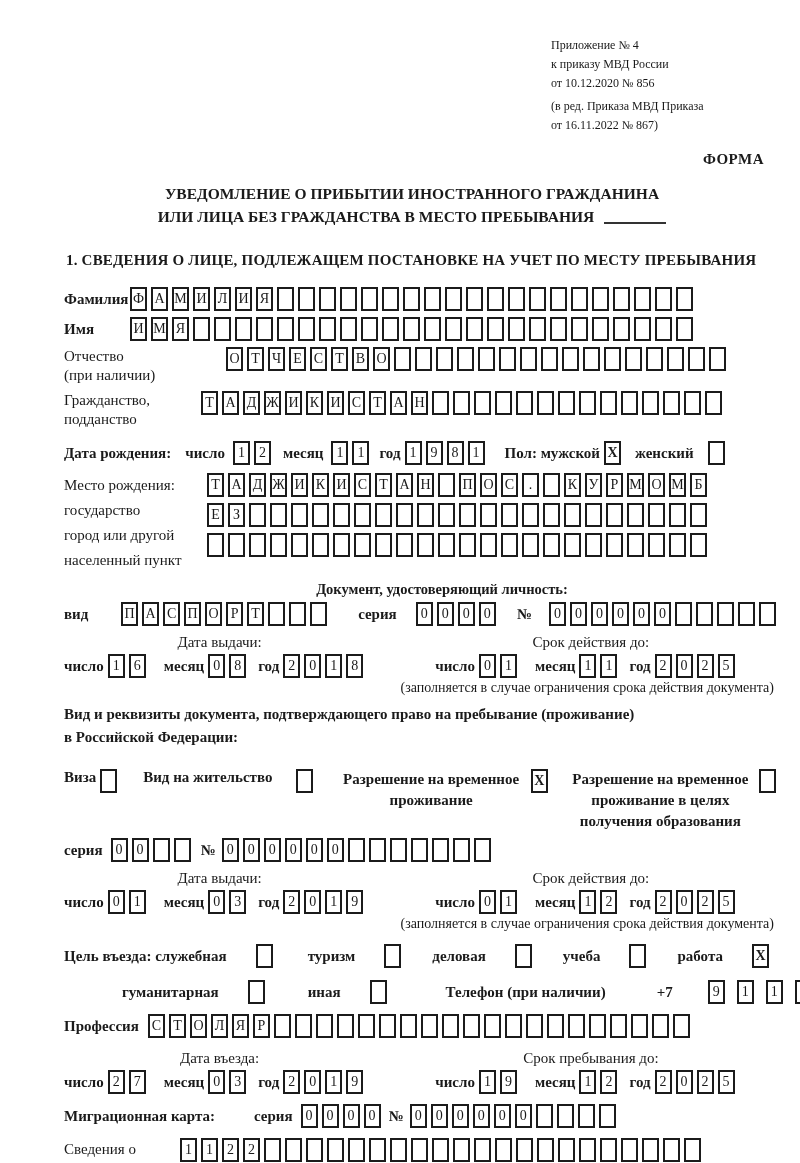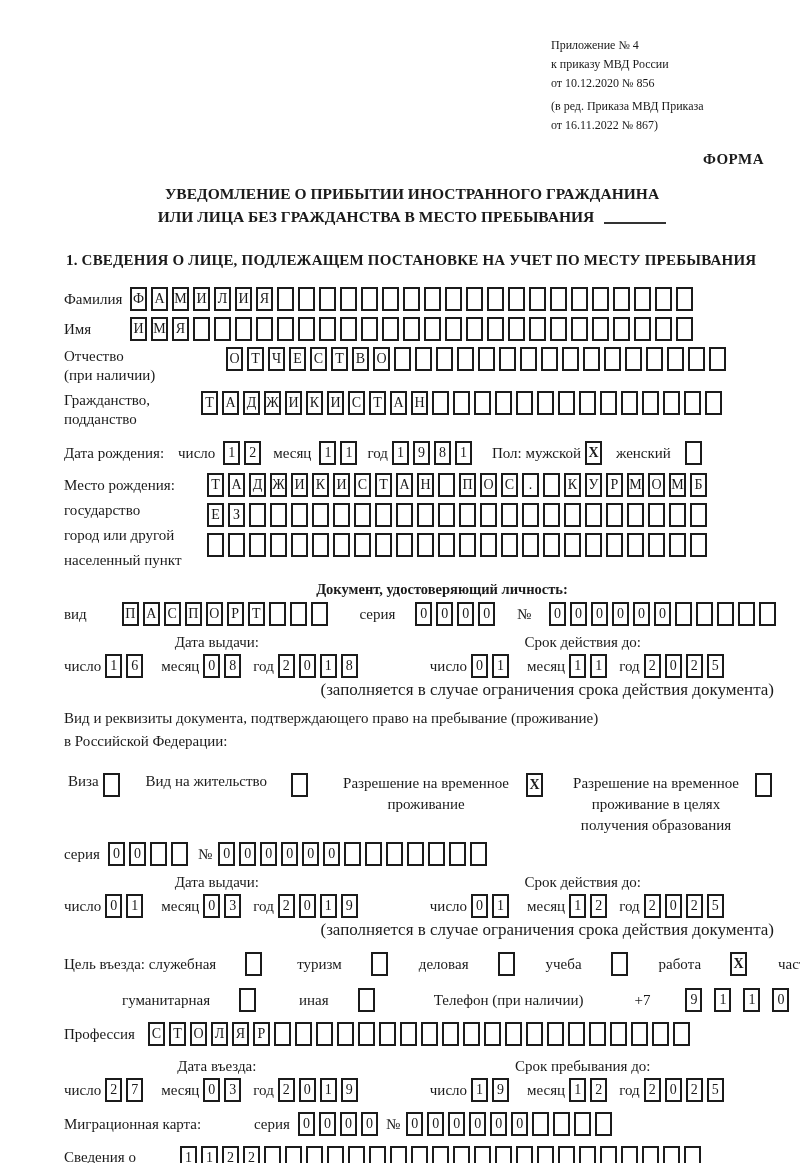--- a/index.html
+++ b/index.html
@@ -13,21 +13,21 @@
   .forma { text-align:right; padding-right:16px; font-weight:bold; font-size:15px; margin-top:16px; letter-spacing:.5px; }
 
   
   .title { text-align:center; font-weight:bold; font-size:15.5px; line-height:23px; margin-top:14px; margin-left:-20px; }
   .blank-line { display:inline-block; width:62px; border-bottom:2px solid #333; margin-left:10px; vertical-align:-2px; }
 
   .sec-heading { font-weight:bold; font-size:15px; margin-top:24px; margin-left:2px; letter-spacing:.2px; }
 
   
   .row { display:flex; align-items:center; margin-top:6px; }
-  .lbl { font-size:15px; white-space:nowrap; }
+  .lbl { font-size:15px; white-space:nowrap;font-weight:bold; }
   .lbl-block { font-size:15px; line-height:19px; }
 
   
   .cells { display:inline-flex; flex-wrap:nowrap; }
   .cell {
     width:17px; height:24px; border:2px solid #1b1b1b; margin-right:4px;
     display:inline-flex; align-items:center; justify-content:center;
     font-size:14px; font-family:"Liberation Serif", serif; flex:0 0 auto;
     background:#fff;
   }
@@ -50,21 +50,21 @@
   
   .doc-heading { text-align:center; font-weight:bold; font-size:14.5px; margin-top:8px; margin-left:40px; }
 
   
   .dates { display:flex; margin-top:8px; }
   .date-col { }
   .date-head { text-align:center; font-size:15px; margin-bottom:3px; }
   .date-line { display:flex; align-items:center; }
   .date-line .lbl { margin-right:4px; }
   .date-line .cells { margin-right:8px; }
-  .note { text-align:right; font-size:17px; margin-top:2px; padding-right:6px; }
+  .note { text-align:right; font-size:14px; margin-top:2px; padding-right:6px; }
 
   
   .permit-row { display:flex; align-items:flex-start; margin-top:23px;justify-content:center; }
   .permit-row .cell { margin-top:0; }
   .c2 { text-align:center; line-height:21px; }
 
   
   .purpose-row { display:flex; align-items:center; margin-top:12px;gap:21px; }
   .purpose-row .cell { margin-left:8px; }
 

